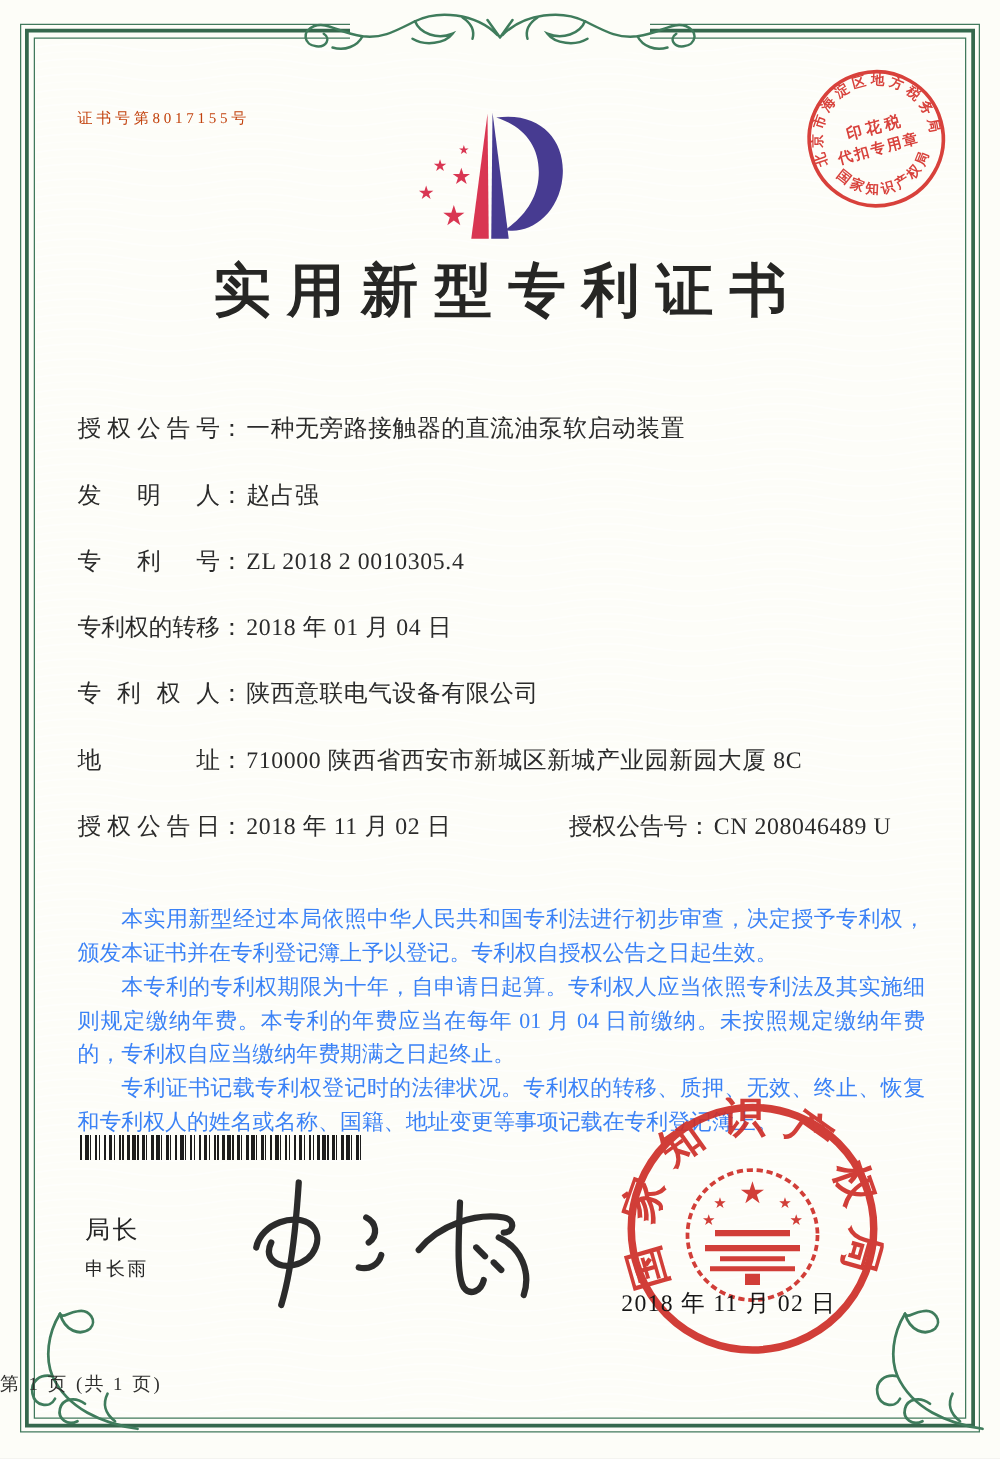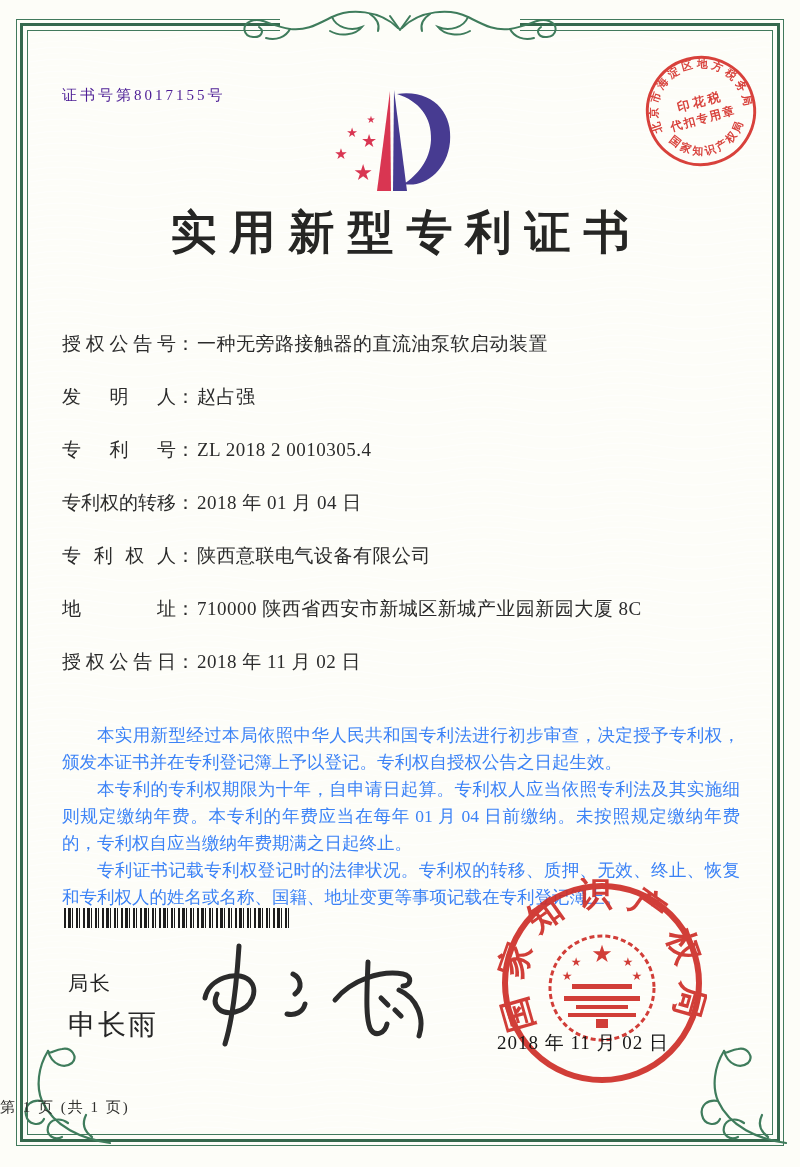--- a/index.html
+++ b/index.html
@@ -11,21 +11,21 @@
   
   .frame1{position:absolute;left:16px;right:16px;top:19px;bottom:21px;border:1px solid #41795c;}
   .frame2{position:absolute;left:20px;right:20px;top:23px;bottom:25px;border:3px solid #35684d;}
   .frame3{position:absolute;left:27px;right:27px;top:30px;bottom:32px;border:1px solid #41795c;}
   .waves{position:absolute;left:29px;top:32px;width:742px;height:1101px;pointer-events:none;}
   .ornament-top{position:absolute;left:50%;top:4px;transform:translateX(-50%);}
   .corner{position:absolute;}
   .corner.bl{left:12px;bottom:18px;}
   .corner.br{right:12px;bottom:18px;transform:scale(-1,1);}
   
-  .certno{position:absolute;left:62px;top:86px;font-size:15px;letter-spacing:3px;color:#4c1d95;}
+  .certno{position:absolute;left:62px;top:86px;font-size:12px;letter-spacing:3px;color:#c2410c;}
   .logo{position:absolute;left:327px;top:88px;}
   .title{
     position:absolute;left:0;right:0;top:202px;text-align:center;
     font-size:46px;font-weight:700;letter-spacing:13px;text-indent:13px;color:#262624;
   }
   .tax-stamp{position:absolute;left:634px;top:44px;transform:rotate(-15deg);opacity:.92;}
   
   .fields{position:absolute;left:62px;top:332px;right:56px;font-size:19px;}
   .frow{position:relative;height:24px;line-height:24px;margin-bottom:29px;white-space:nowrap;}
   .flabel{display:inline-block;width:114px;text-align:justify;text-align-last:justify;vertical-align:top;}
@@ -40,21 +40,21 @@
     position:absolute;left:64px;top:908px;width:226px;height:20px;
     background-image:repeating-linear-gradient(90deg,
       #1c1c1c 0 2px, rgba(0,0,0,0) 2px 4px,
       #1c1c1c 4px 7px, rgba(0,0,0,0) 7px 8px,
       #1c1c1c 8px 9px, rgba(0,0,0,0) 9px 12px,
       #1c1c1c 12px 14px, rgba(0,0,0,0) 14px 15px,
       #1c1c1c 15px 16px, rgba(0,0,0,0) 16px 19px);
   }
   
   .pos-label{position:absolute;left:68px;top:970px;font-size:20px;letter-spacing:2px;color:#262626;font-family:Liberation Serif, serif;}
-  .pos-name{position:absolute;left:68px;top:1006px;font-size:28px;letter-spacing:2px;color:#262626;}
+  .pos-name{position:absolute;left:68px;top:1006px;font-size:15px;letter-spacing:2px;color:#262626;}
   .signature{position:absolute;left:175px;top:936px;}
   
   .office-seal{position:absolute;left:497px;top:878px;opacity:.92;}
   .seal-date{position:absolute;left:497px;top:1030px;width:220px;font-size:19px;letter-spacing:1px;color:#171717;z-index:5;}
   
   .footer{position:absolute;left:0;right:0;top:1098px;text-align:left;font-size:15px;letter-spacing:2px;color:#30302e;}
 </style>
 </head>
 <body>
 
@@ -159,20 +159,23 @@
       <span class="flabel">专利权的转移</span><span class="fcolon">：</span><span class="fvalue">2018 年 01 月 04 日</span>
     </div>
     <div class="frow">
       <span class="flabel">专利权人</span><span class="fcolon">：</span><span class="fvalue">陕西意联电气设备有限公司</span>
     </div>
     <div class="frow">
       <span class="flabel">地址</span><span class="fcolon">：</span><span class="fvalue">710000 陕西省西安市新城区新城产业园新园大厦 8C</span>
     </div>
     <div class="frow">
       <span class="flabel">授权公告日</span><span class="fcolon">：</span><span class="fvalue">2018 年 11 月 02 日</span>
+      <span class="grant-right">
+        <span>授权公告号</span><span>：</span><span class="fvalue">CN 208046489 U</span>
+      </span>
     </div>
   </div>
 
   <div class="paras">
     <p>本实用新型经过本局依照中华人民共和国专利法进行初步审查，决定授予专利权，颁发本证书并在专利登记簿上予以登记。专利权自授权公告之日起生效。</p>
     <p>本专利的专利权期限为十年，自申请日起算。专利权人应当依照专利法及其实施细则规定缴纳年费。本专利的年费应当在每年 01 月 04 日前缴纳。未按照规定缴纳年费的，专利权自应当缴纳年费期满之日起终止。</p>
     <p>专利证书记载专利权登记时的法律状况。专利权的转移、质押、无效、终止、恢复和专利权人的姓名或名称、国籍、地址变更等事项记载在专利登记簿上。</p>
   </div>
 
   <div class="barcode"></div>

